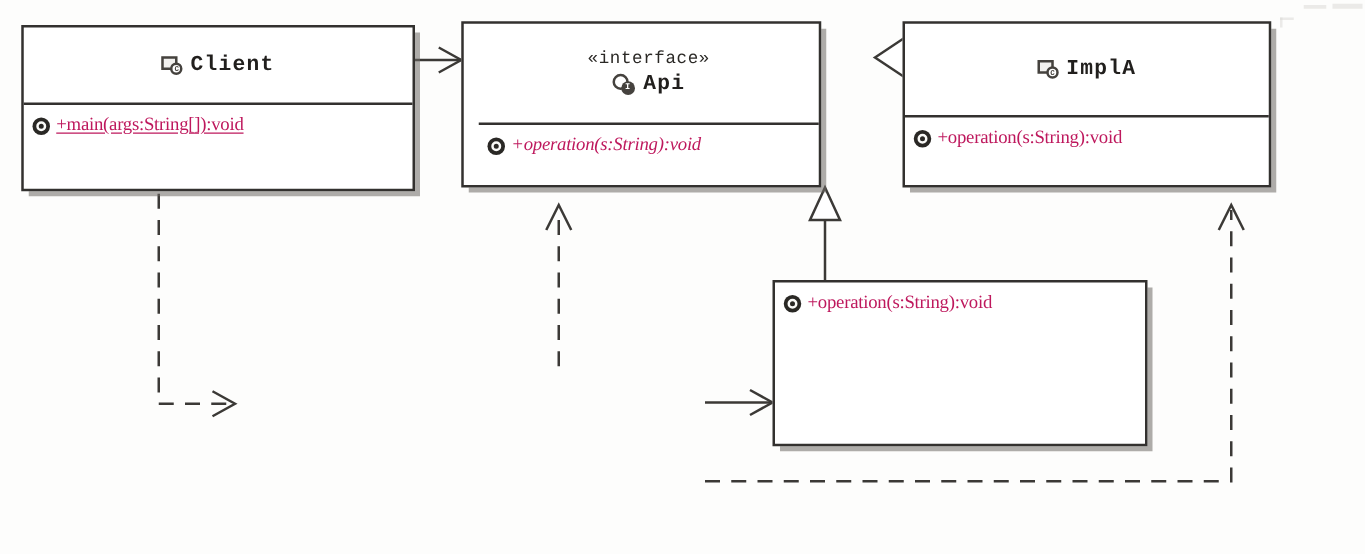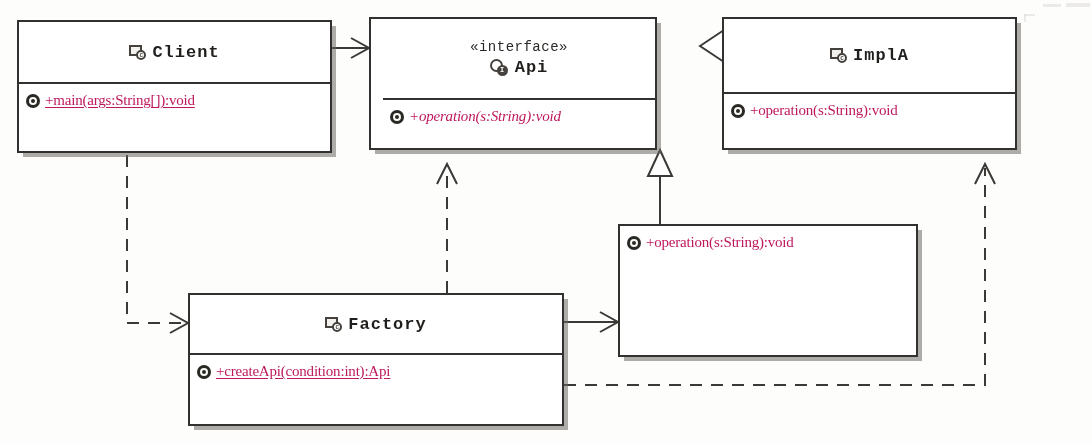--- a/index.html
+++ b/index.html
@@ -248,31 +248,14 @@
 
   <div class="uml-box" style="left:618px;top:224px;width:300px;height:133px;">
     <div class="uml-body">
       <div class="member-row">
         <span class="icon-method"></span>
         <span class="member-text">+operation(s:String):void</span>
       </div>
     </div>
   </div>
 
-  <div class="uml-box" style="left:188px;top:293px;width:376px;height:133px;">
-    <div class="uml-head" style="height:60px;">
-      <div class="title-row">
-        <span class="icon-class">
-          <span class="sq"></span>
-          <span class="bub">C</span>
-        </span>
-        <span class="cls-name">Factory</span>
-      </div>
-    </div>
-    <div class="uml-body">
-      <div class="member-row">
-        <span class="icon-method"></span>
-        <span class="member-text underline">+createApi(condition:int):Api</span>
-      </div>
-    </div>
-  </div>
 
 </div>
 
 </body></html>

